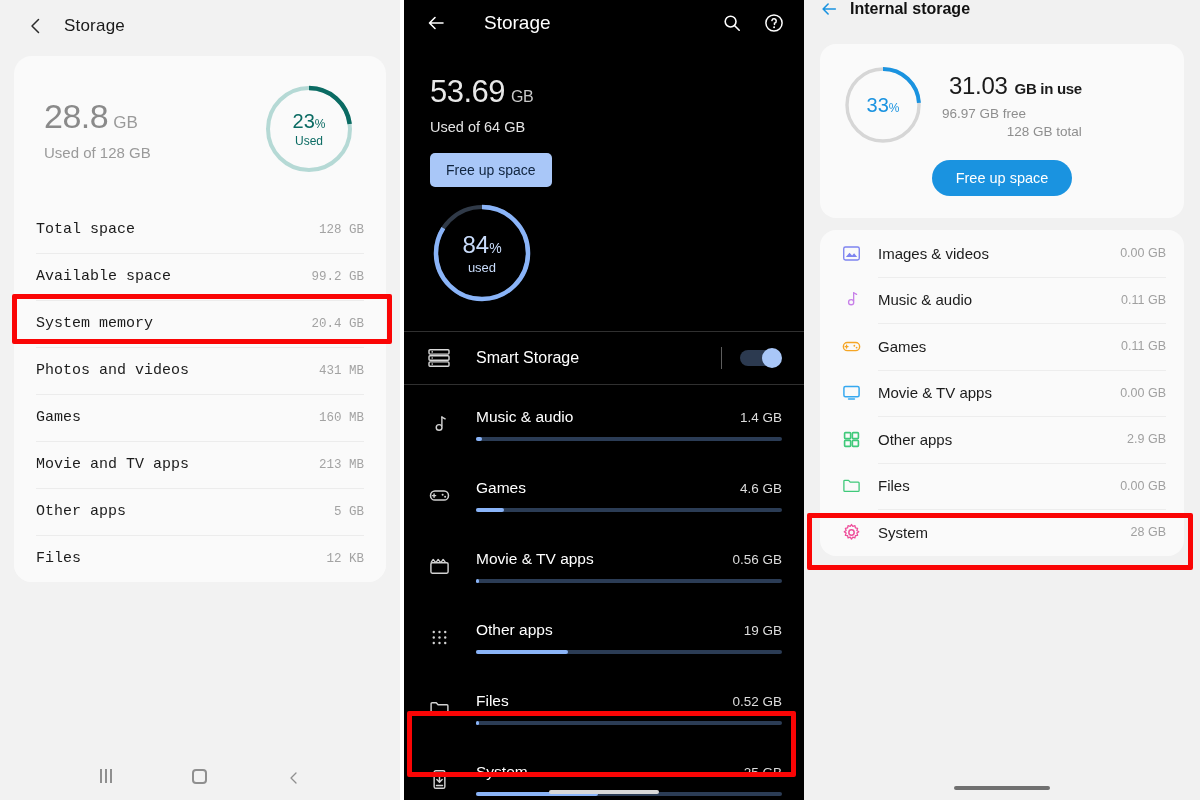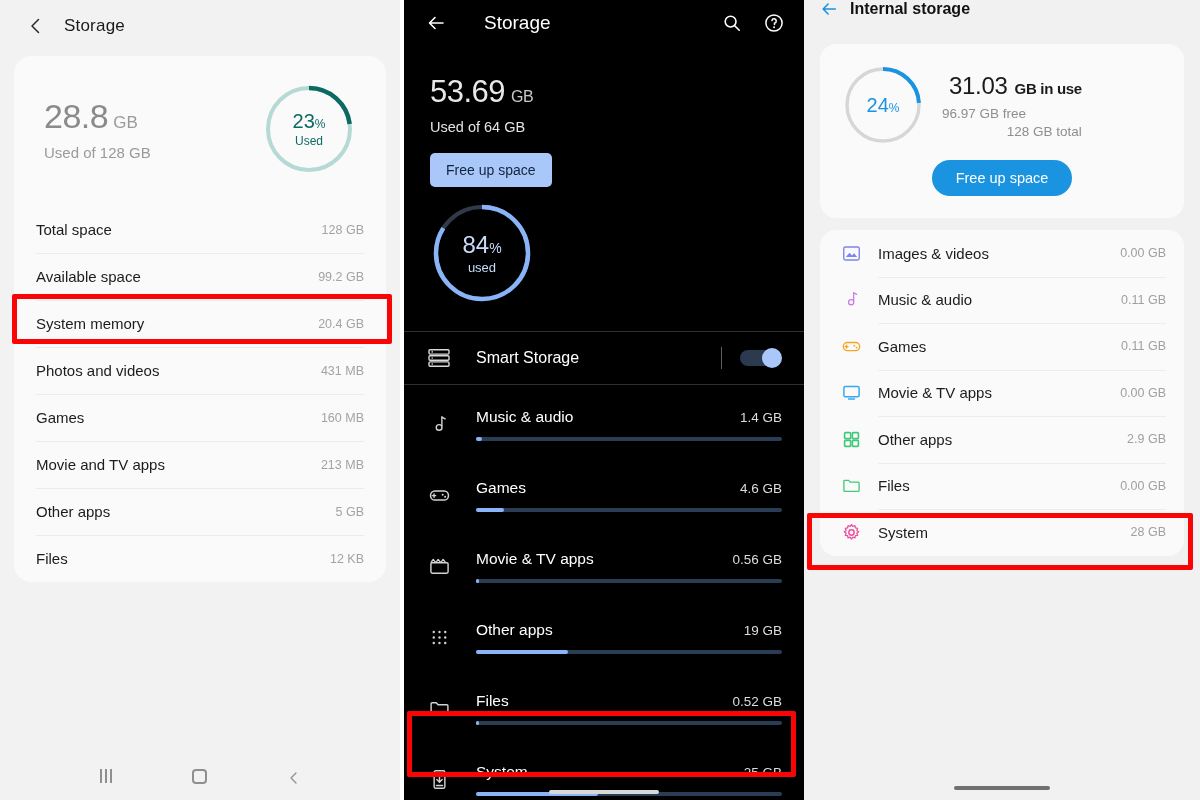--- a/index.html
+++ b/index.html
@@ -47,21 +47,21 @@
     align-items:center; justify-content:center; gap:1px;
   }
   .p1-donut-pct { font-size: 20px; color:#0b6b63; font-weight:400; }
   .p1-donut-pct span { font-size: 12px; }
   .p1-donut-word { font-size: 12px; color:#0b6b63; }
 
   .p1-rows { background:#fafafa; }
   .p1-row {
     position: relative;
     display:flex; align-items:center; justify-content:space-between;
-    height: 47px; padding: 0 22px 0 22px;
+    height: 47px; padding: 0 22px 0 22px; font-family: Liberation Mono, monospace;
   }
   .p1-row + .p1-row::before {
     content:""; position:absolute; left: 22px; right: 22px; top:0;
     height:1px; background:#ececec;
   }
   .p1-row-label { font-size: 15px; color:#1c1c1c; }
   .p1-row-value { font-size: 12.5px; color:#a3a3a3; }
 
   .p1-navbar {
     position:absolute; left:0; right:0; bottom:0; height:48px;
@@ -461,21 +461,21 @@
     </div>
 
     <div class="p3-card">
       <div class="p3-top">
         <div class="p3-donut">
           <svg width="82" height="82" viewBox="0 0 82 82">
             <circle cx="41" cy="41" r="36" fill="none" stroke="#d6d6d6" stroke-width="3.4"></circle>
             <circle cx="41" cy="41" r="36" fill="none" stroke="#1a93e0" stroke-width="4" stroke-linecap="butt" transform="rotate(-90 41 41)" stroke-dasharray="54.3 171.8"></circle>
           </svg>
           <div class="p3-donut-label">
-            <div class="p3-donut-pct"><span style="font-size:20px">24</span><span>%</span></div>
+            <div class="p3-donut-pct"><span style="font-size:20px">33</span><span>%</span></div>
           </div>
         </div>
         <div class="p3-info">
           <div class="p3-inuse"><span style="font-size:24px;font-weight:400;margin:7px">31.03</span><span>GB in use</span></div>
           <div class="p3-free">96.97 GB free</div>
           <div class="p3-total">128 GB total</div>
         </div>
       </div>
       <div class="p3-btn-wrap">
         <button class="p3-btn">Free up space</button>

